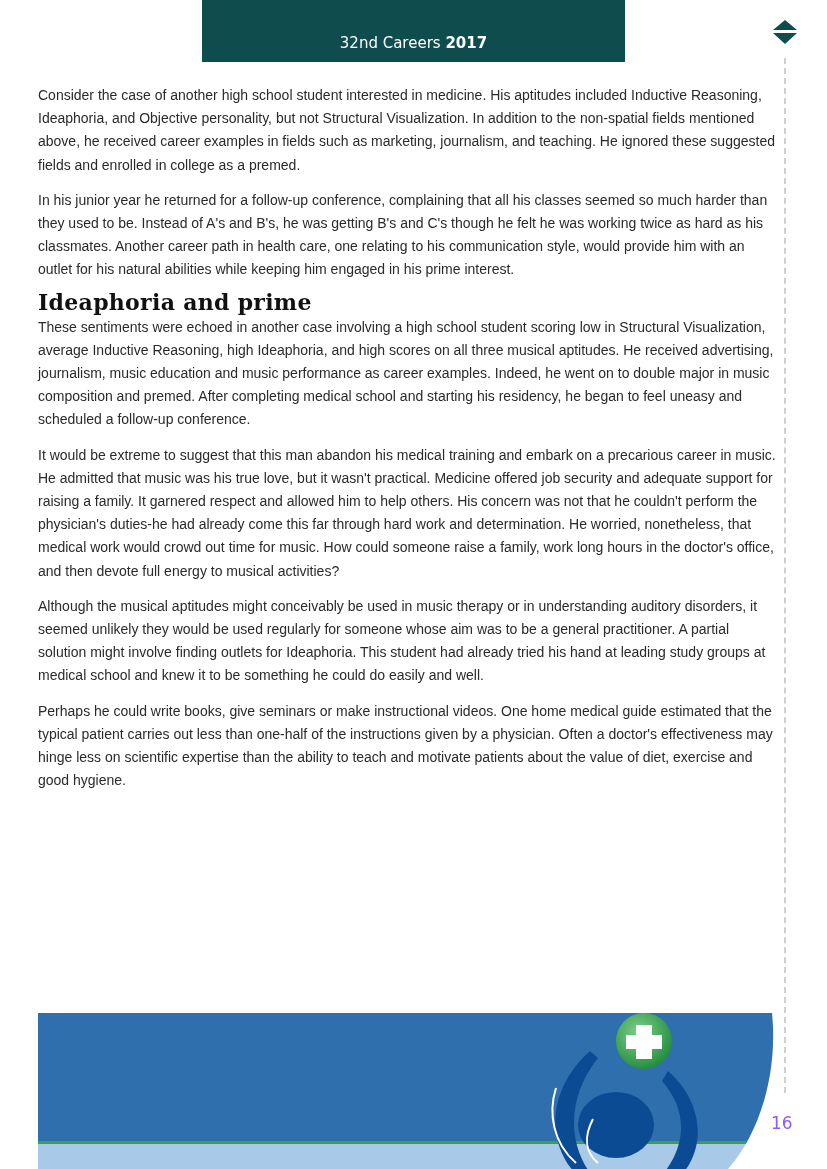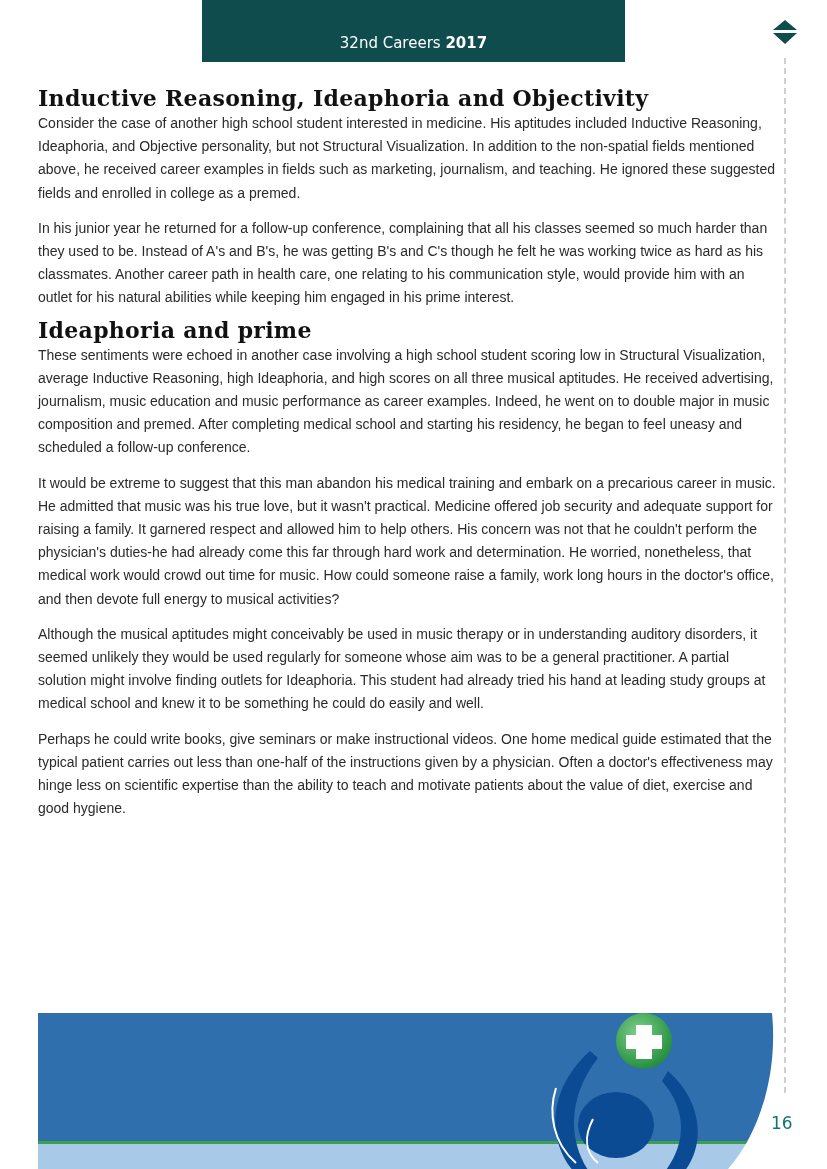--- a/index.html
+++ b/index.html
@@ -48,42 +48,41 @@
     }
     p {
       margin: 0 0 12px 0; font-family: "Liberation Sans", sans-serif;
       font-size: 14px; line-height: 23.2px; color: #2a2a2a;
     }
     .footer-art {
       position: absolute; left: 38px; top: 1013px; width: 789px; height: 156px;
     }
     .page-number {
       position: absolute; left: 771px; top: 1113px; font-size: 17px;
-      font-family: "DejaVu Sans", sans-serif; color: #0f766e;
+      font-family: "DejaVu Sans", sans-serif; color: #8b5cf6;
     }
   </style>
 </head>
 <body>
 
 <div class="header-banner">
   <div class="header-sub">
     <span>32nd Careers</span>
     <b>2017</b>
   </div>
 </div>
 
 <div class="nav-arrows">
   <div class="up"></div>
   <div class="down"></div>
 </div>
 
 <div class="dashed-rule"></div>
 
 <div class="content">
-  <h2>Inductive Reasoning, Ideaphoria and Objectivity</h2>
   <p>Consider the case of another high school student interested in medicine. His aptitudes included Inductive Reasoning, Ideaphoria, and Objective personality, but not Structural Visualization. In addition to the non-spatial fields mentioned above, he received career examples in fields such as marketing, journalism, and teaching. He ignored these suggested fields and enrolled in college as a premed.</p>
   <p style="margin-bottom:6px">In his junior year he returned for a follow-up conference, complaining that all his classes seemed so much harder than they used to be. Instead of A's and B's, he was getting B's and C's though he felt he was working twice as hard as his classmates. Another career path in health care, one relating to his communication style, would provide him with an outlet for his natural abilities while keeping him engaged in his prime interest.</p>
   <h2>Ideaphoria and prime</h2>
   <p>These sentiments were echoed in another case involving a high school student scoring low in Structural Visualization, average Inductive Reasoning, high Ideaphoria, and high scores on all three musical aptitudes. He received advertising, journalism, music education and music performance as career examples. Indeed, he went on to double major in music composition and premed. After completing medical school and starting his residency, he began to feel uneasy and scheduled a follow-up conference.</p>
   <p>It would be extreme to suggest that this man abandon his medical training and embark on a precarious career in music. He admitted that music was his true love, but it wasn't practical. Medicine offered job security and adequate support for raising a family. It garnered respect and allowed him to help others. His concern was not that he couldn't perform the physician's duties-he had already come this far through hard work and determination. He worried, nonetheless, that medical work would crowd out time for music. How could someone raise a family, work long hours in the doctor's office, and then devote full energy to musical activities?</p>
   <p>Although the musical aptitudes might conceivably be used in music therapy or in understanding auditory disorders, it seemed unlikely they would be used regularly for someone whose aim was to be a general practitioner. A partial solution might involve finding outlets for Ideaphoria. This student had already tried his hand at leading study groups at medical school and knew it to be something he could do easily and well.</p>
   <p>Perhaps he could write books, give seminars or make instructional videos. One home medical guide estimated that the typical patient carries out less than one-half of the instructions given by a physician. Often a doctor's effectiveness may hinge less on scientific expertise than the ability to teach and motivate patients about the value of diet, exercise and good hygiene.</p>
 </div>
 
 <svg class="footer-art" viewBox="0 0 789 156" width="789" height="156">

